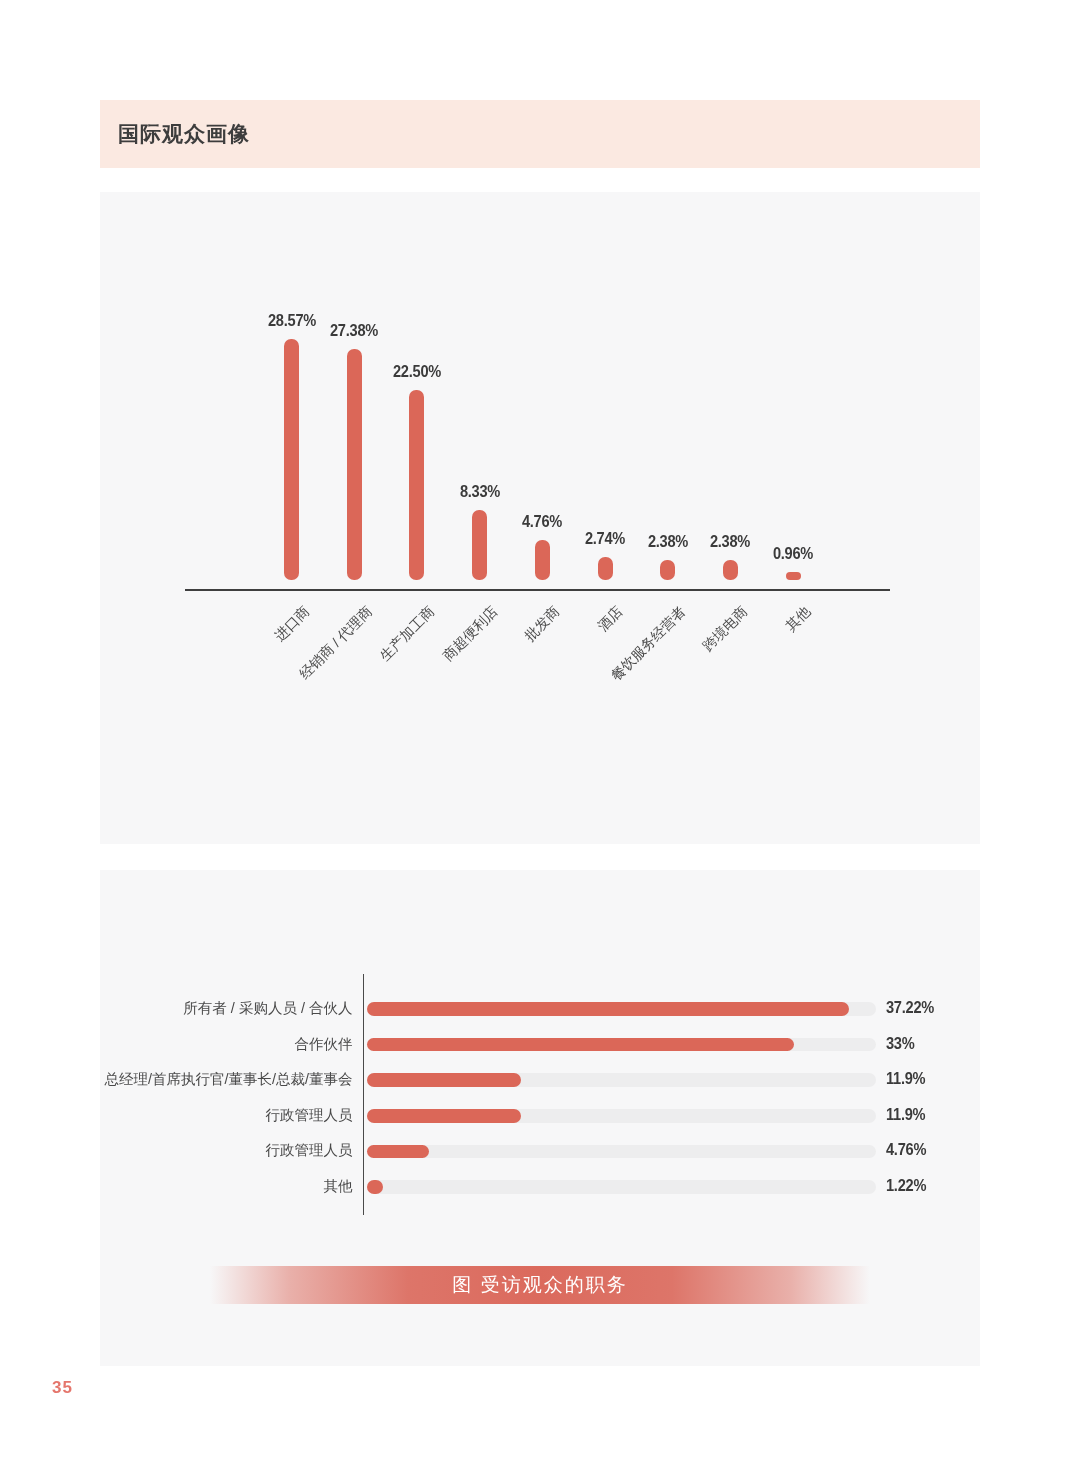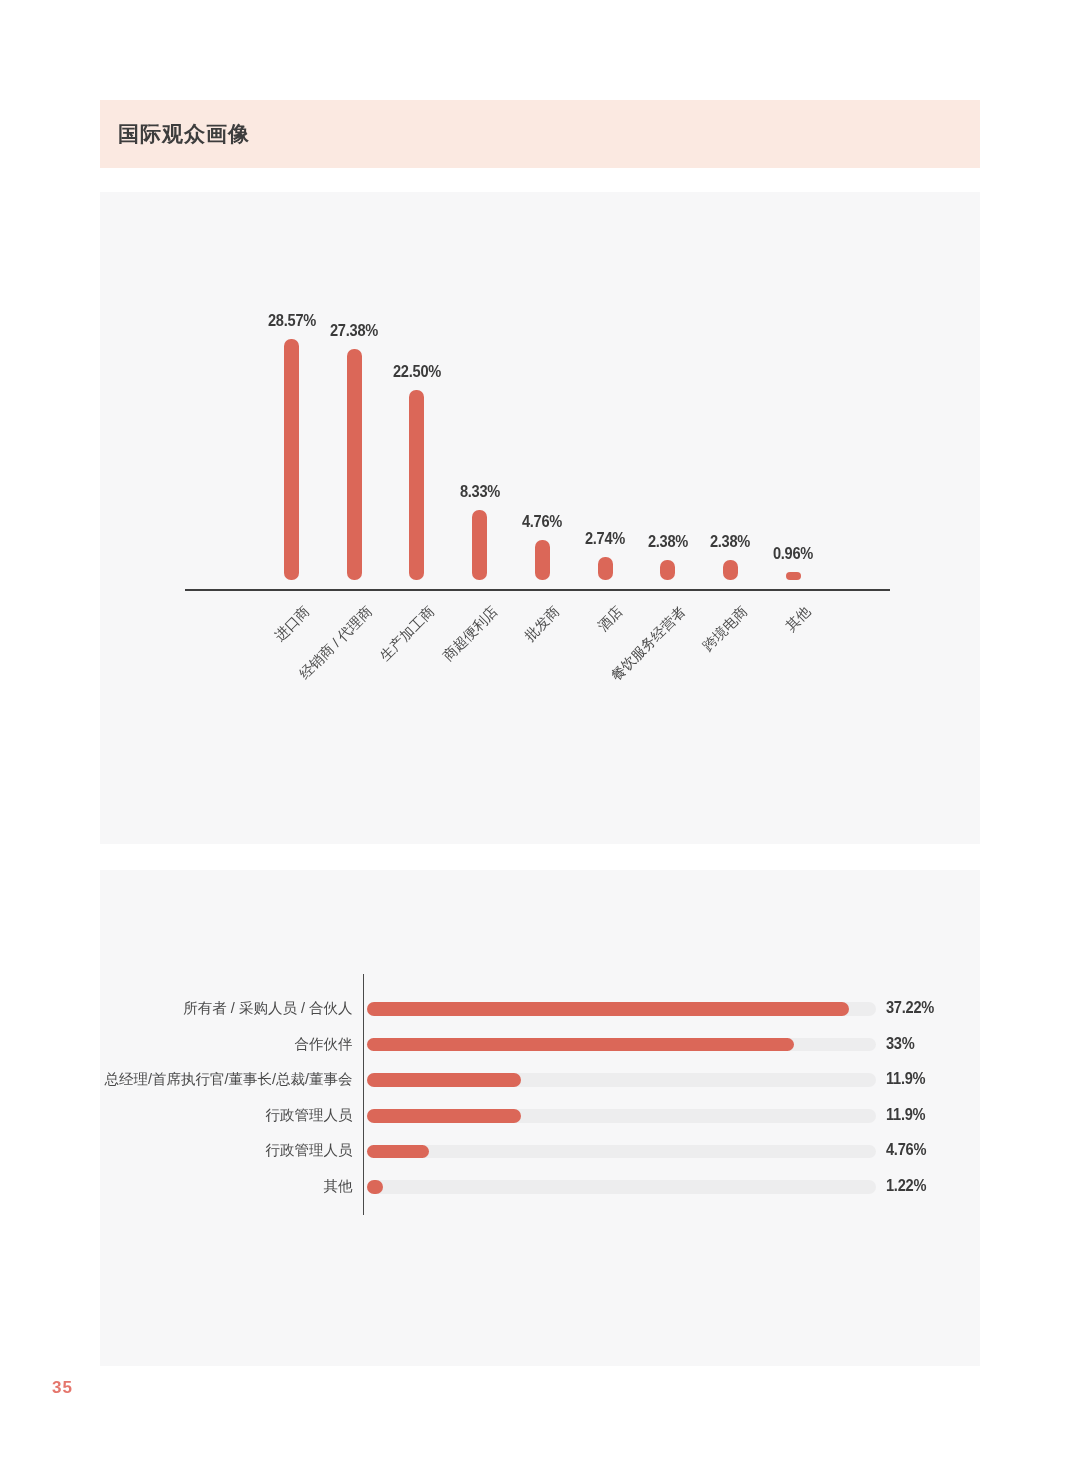--- a/index.html
+++ b/index.html
@@ -100,15 +100,18 @@
       <div class="num num-left" style="position: absolute; left: 786px; top: 218.8px; color: rgb(59, 59, 59);">11.9%</div>
       <div class="rowlab" style="left: 0px; width: 252.5px; top: 255.4px; color: rgb(74, 74, 74);">行政管理人员</div>
       <div style="position: absolute; left: 267px; top: 258.65px; width: 509px; height: 13.5px; background: rgb(237, 237, 238); border-radius: 7px;"></div>
       <div style="position: absolute; left: 267px; top: 258.65px; width: 61.6499px; height: 13.5px; background: rgb(219, 103, 88); border-radius: 7px;"></div>
       <div class="num num-left" style="position: absolute; left: 786px; top: 254.4px; color: rgb(59, 59, 59);">4.76%</div>
       <div class="rowlab" style="left: 0px; width: 252.5px; top: 291px; color: rgb(74, 74, 74);">其他</div>
       <div style="position: absolute; left: 267px; top: 294.25px; width: 509px; height: 13.5px; background: rgb(237, 237, 238); border-radius: 7px;"></div>
       <div style="position: absolute; left: 267px; top: 294.25px; width: 15.801px; height: 13.5px; background: rgb(219, 103, 88); border-radius: 7px;"></div>
       <div class="num num-left" style="position: absolute; left: 786px; top: 290px; color: rgb(59, 59, 59);">1.22%</div>
     </div>
+  <div class="caption" style="background: linear-gradient(90deg, rgba(219, 106, 93, 0) 0%, rgba(219, 106, 93, 0.5) 12%, rgba(219, 106, 93, 0.92) 30%, rgb(219, 106, 93) 50%, rgba(219, 106, 93, 0.92) 70%, rgba(219, 106, 93, 0.5) 88%, rgba(219, 106, 93, 0) 100%); color: rgb(255, 255, 255);">
+    <span>图 受访观众的职务</span>
+  </div>
 </section>
 
 <div class="page-num" style="color: rgb(229, 118, 108);">35</div>
 
 </body></html>

